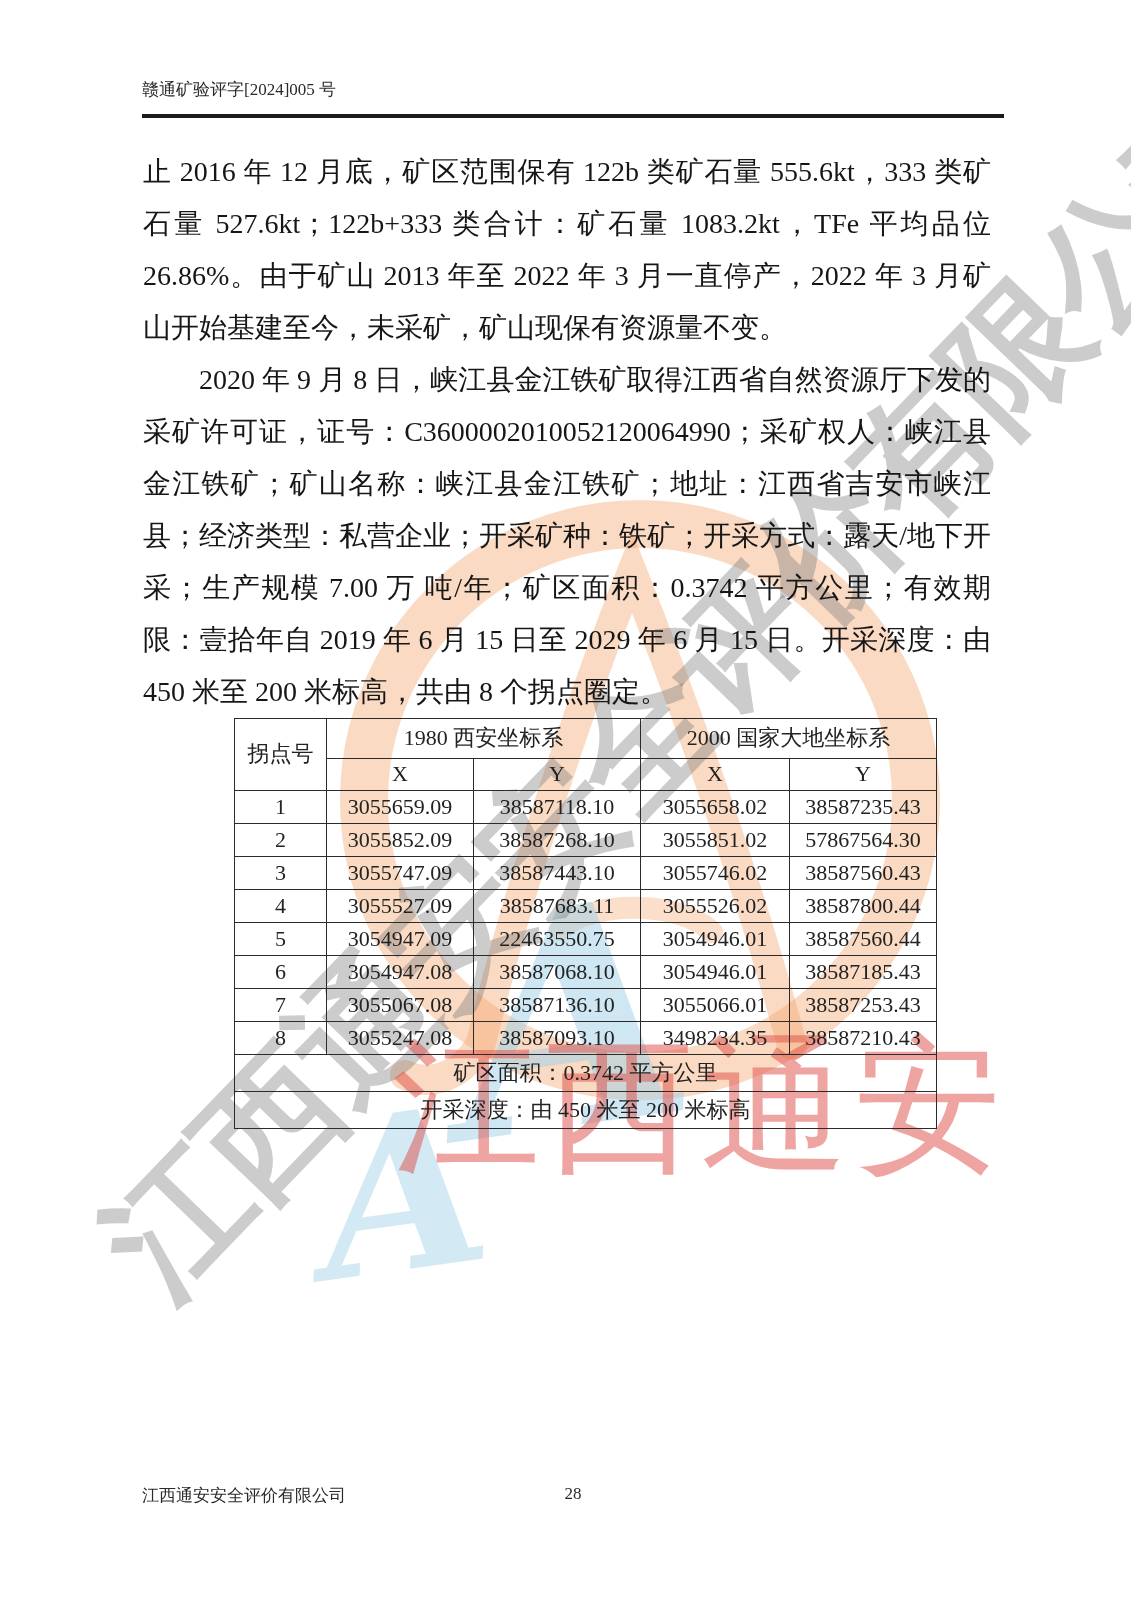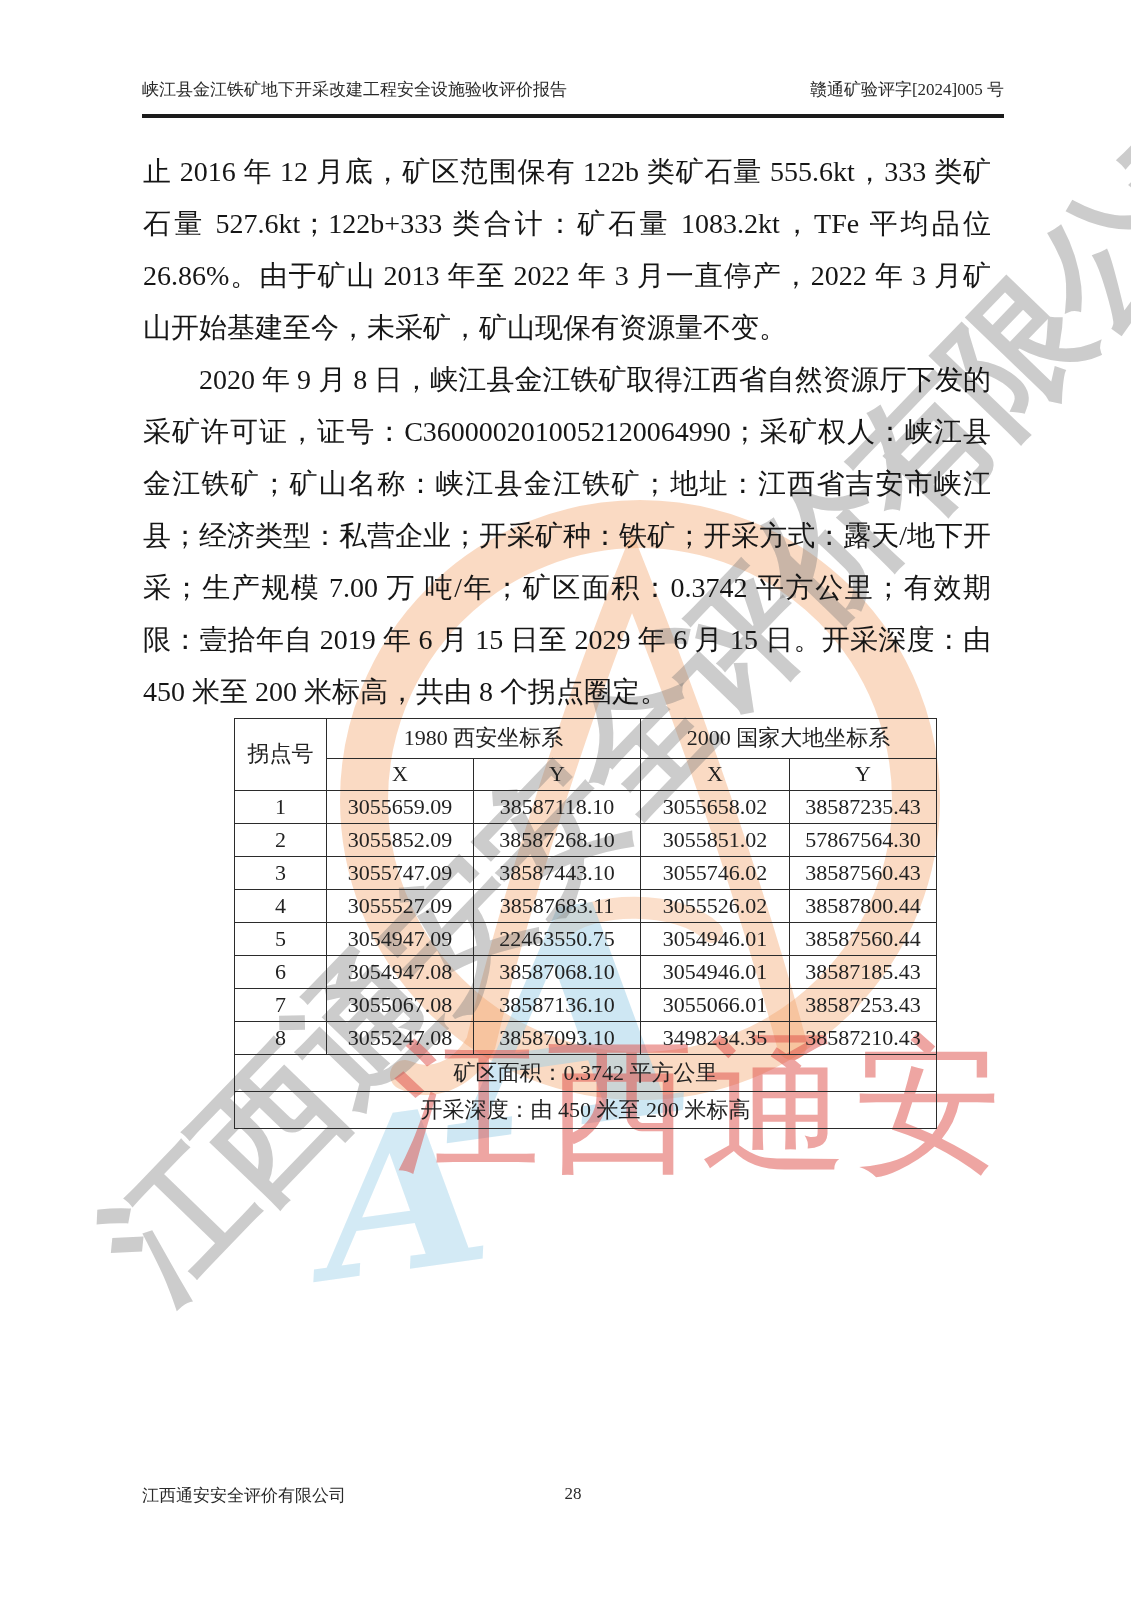--- a/index.html
+++ b/index.html
@@ -87,21 +87,20 @@
       <text x="470" y="1140" font-size="300" font-style="italic" font-weight="700" font-family="'DejaVu Serif',serif" fill="rgba(158,208,232,0.50)" transform="rotate(-8 470 1140)">A</text>
       <text x="330" y="1280" font-size="215" font-style="italic" font-weight="700" font-family="'DejaVu Serif',serif" fill="rgba(158,208,232,0.45)" transform="rotate(-8 330 1280)">A</text>
     </svg>
     <div class="wm-diag">江西通安安全评价有限公司</div>
     <div class="wm-red">江西通安</div>
   </div>
 
   <div class="content">
 
     <div class="pg-header">
-      <span>峡江县金江铁矿地下开采改建工程安全设施验收评价报告</span>
       <span>赣通矿验评字[2024]005 号</span>
     </div>
     <div class="pg-header-rule"></div>
 
     <div class="body-col">
       <p class="para">止 2016 年 12 月底，矿区范围保有 122b 类矿石量 555.6kt，333 类矿石量 527.6kt；122b+333 类合计：矿石量 1083.2kt，TFe 平均品位 26.86%。由于矿山 2013 年至 2022 年 3 月一直停产，2022 年 3 月矿山开始基建至今，未采矿，矿山现保有资源量不变。</p>
       <p class="para indent">2020 年 9 月 8 日，峡江县金江铁矿取得江西省自然资源厅下发的采矿许可证，证号：C3600002010052120064990；采矿权人：峡江县金江铁矿；矿山名称：峡江县金江铁矿；地址：江西省吉安市峡江县；经济类型：私营企业；开采矿种：铁矿；开采方式：露天/地下开采；生产规模 7.00 万 吨/年；矿区面积：0.3742 平方公里；有效期限：壹拾年自 2019 年 6 月 15 日至 2029 年 6 月 15 日。开采深度：由 450 米至 200 米标高，共由 8 个拐点圈定。</p>
 
 
       <table class="coord">

